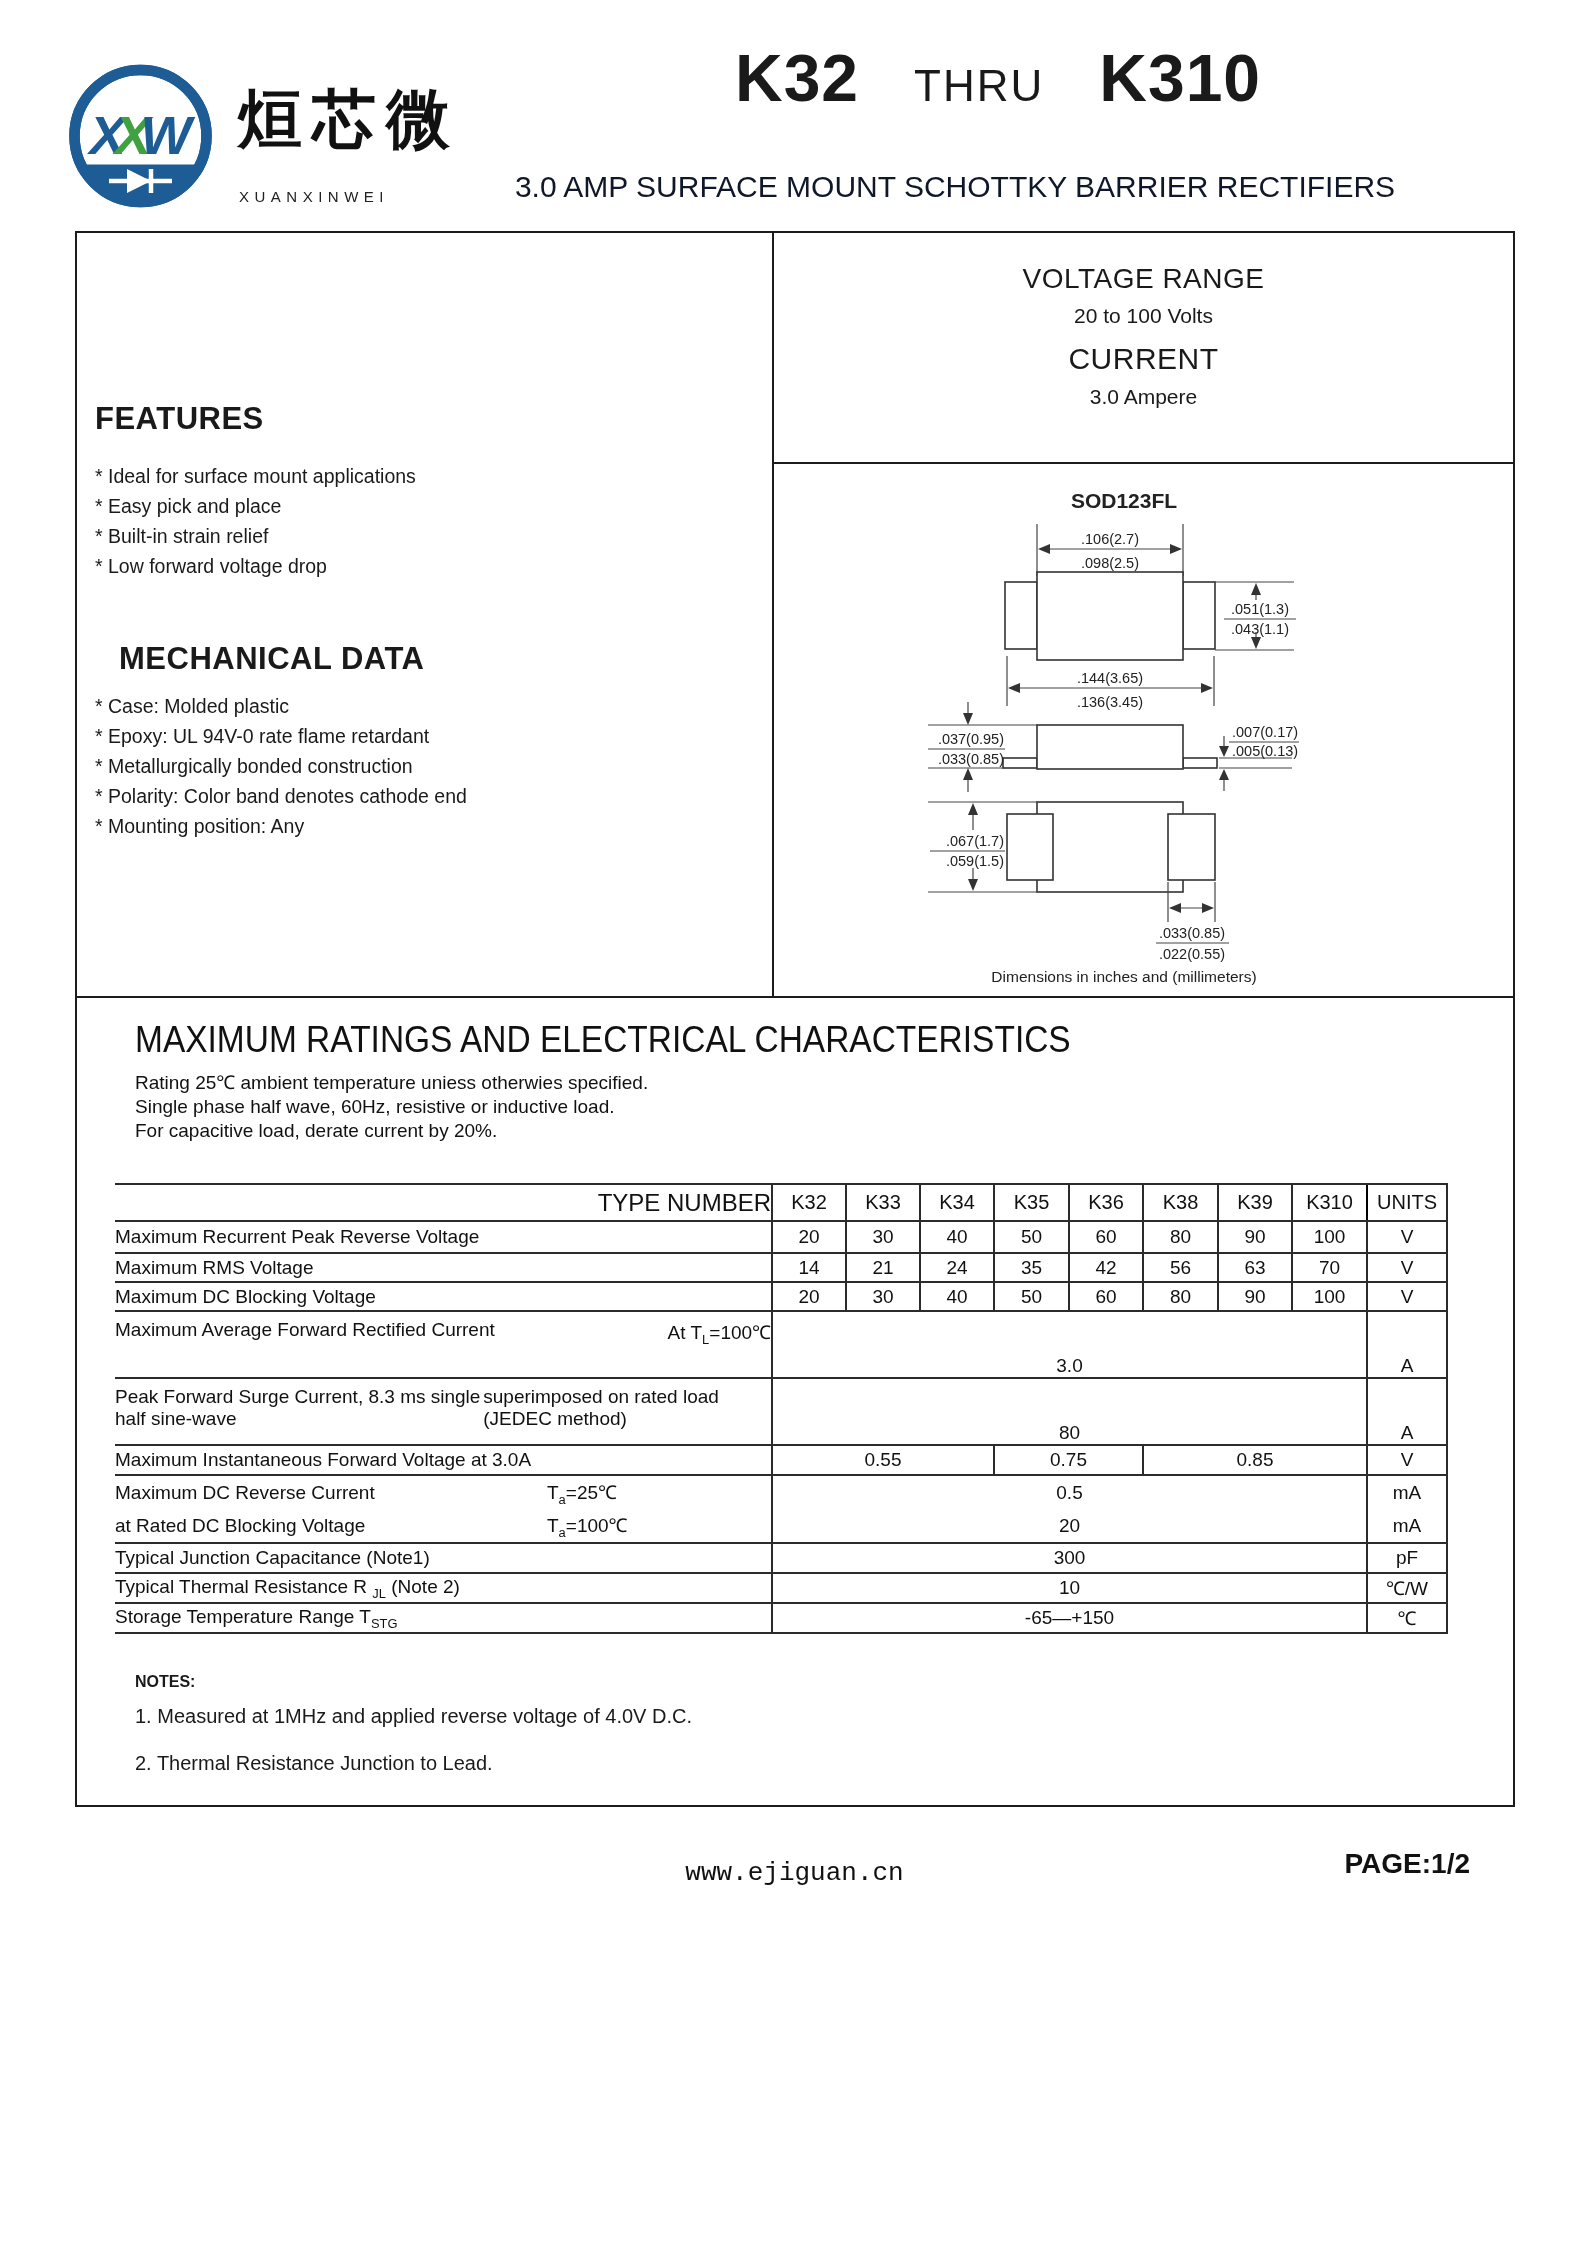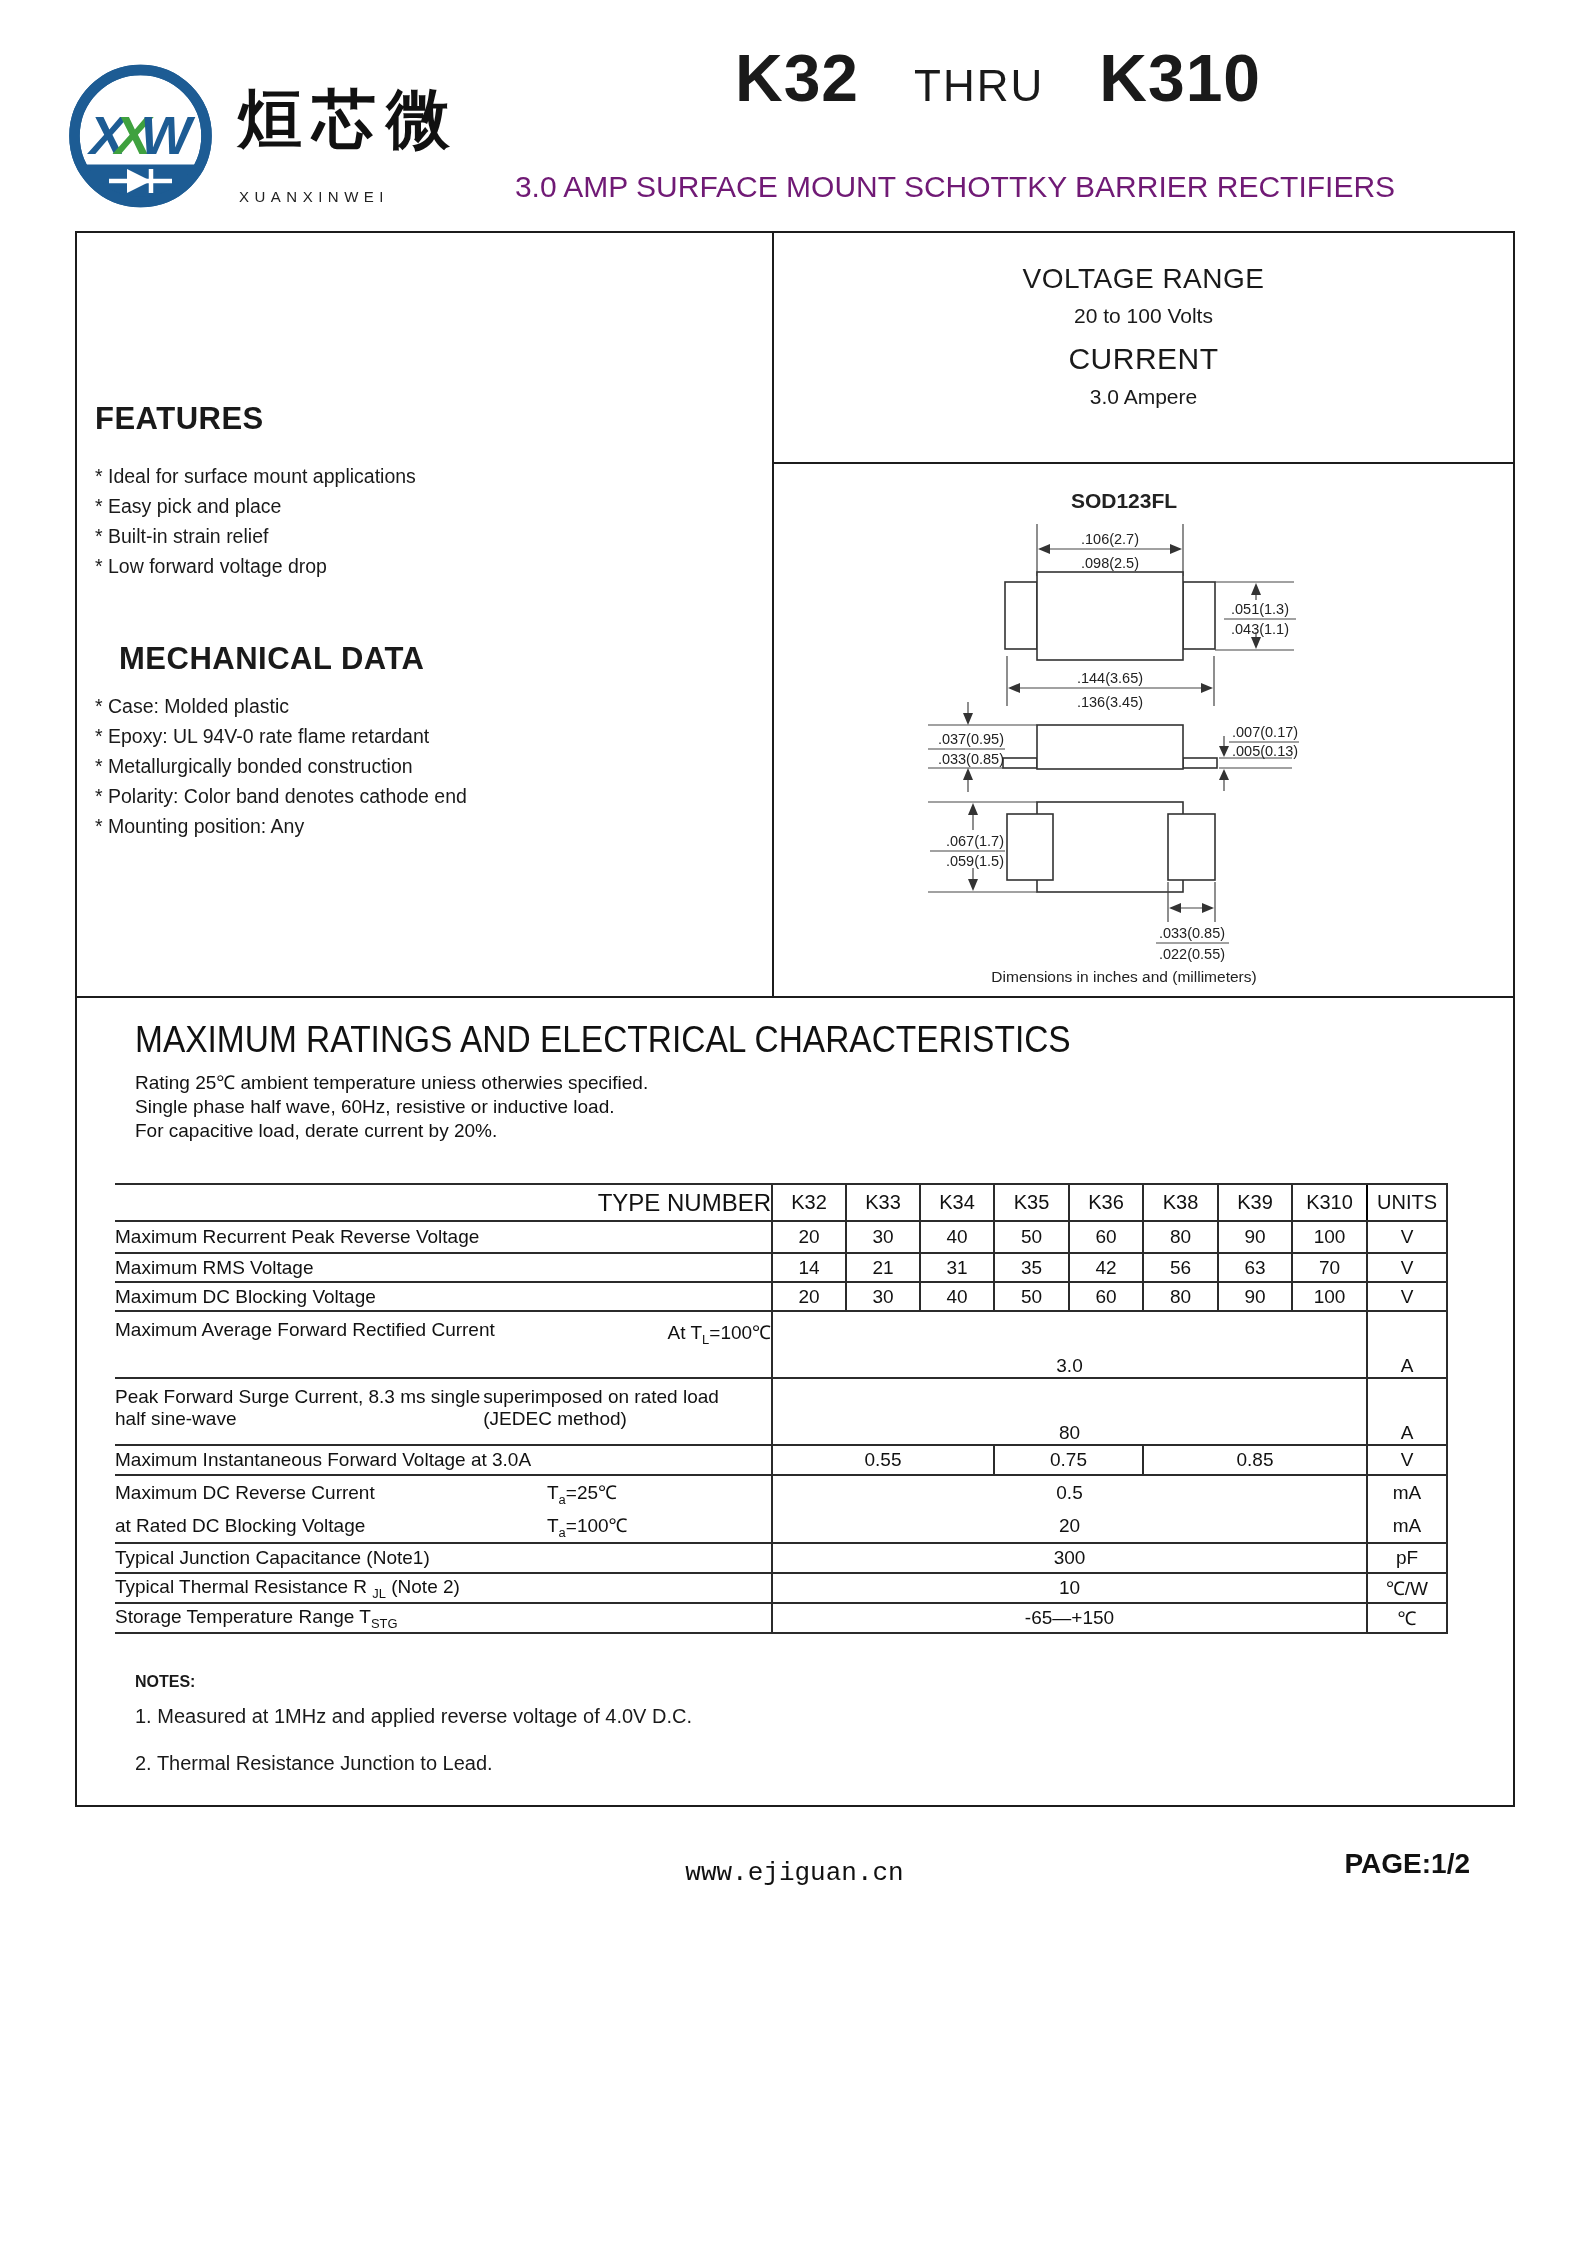--- a/index.html
+++ b/index.html
@@ -6,21 +6,21 @@
   .page { position:relative; width:1589px; height:2245px; background:#ffffff;
           font-family:"Liberation Sans", sans-serif; color:#1a1a1a; overflow:hidden; margin:0 auto; }
   .abs { position:absolute; }
 
   
   .logo-cn { position:absolute; left:238px; top:76px; font-size:64px; font-weight:bold; letter-spacing:10px; color:#111; }
   .logo-en { position:absolute; left:239px; top:188px; font-size:15px; letter-spacing:5.5px; color:#222; }
   .title-row { position:absolute; left:735px; top:40px; display:flex; align-items:baseline; gap:55px; }
   .title-main { font-size:66px; font-weight:bold; letter-spacing:1px; }
   .title-thru { font-size:44px; font-weight:normal; letter-spacing:2px;text-align:right; }
-  .subtitle { position:absolute; left:440px; top:170px; width:1030px; text-align:center; font-size:30px; color:#701a75; white-space:nowrap; }
+  .subtitle { position:absolute; left:440px; top:170px; width:1030px; text-align:center; font-size:30px; color:#0f172a; white-space:nowrap; }
 
   
   .main-box { position:absolute; left:75px; top:231px; width:1440px; height:1576px;
               border:2px solid #1c1c1c; box-sizing:border-box; }
   .v-divider  { position:absolute; left:695px; top:0; width:2px; height:763px; background:#1c1c1c; }
   .h-divider-right { position:absolute; left:695px; top:229px; width:741px; height:2px; background:#1c1c1c; }
   .h-divider-full  { position:absolute; left:0; top:763px; width:1436px; height:2px; background:#1c1c1c; }
 
   
   .features-heading  { position:absolute; left:18px; top:168px; font-size:31px; font-weight:bold; letter-spacing:0.5px; }
@@ -264,21 +264,21 @@
             <td class="val">60</td>
             <td class="val">80</td>
             <td class="val">90</td>
             <td class="val">100</td>
             <td class="unit">V</td>
           </tr>
           <tr style="height: 29px;">
             <td class="lbl">Maximum RMS Voltage</td>
             <td class="val">14</td>
             <td class="val">21</td>
-            <td class="val">31</td>
+            <td class="val">24</td>
             <td class="val">35</td>
             <td class="val">42</td>
             <td class="val">56</td>
             <td class="val">63</td>
             <td class="val">70</td>
             <td class="unit">V</td>
           </tr>
           <tr style="height: 29px;">
             <td class="lbl">Maximum DC Blocking Voltage</td>
             <td class="val">20</td>

